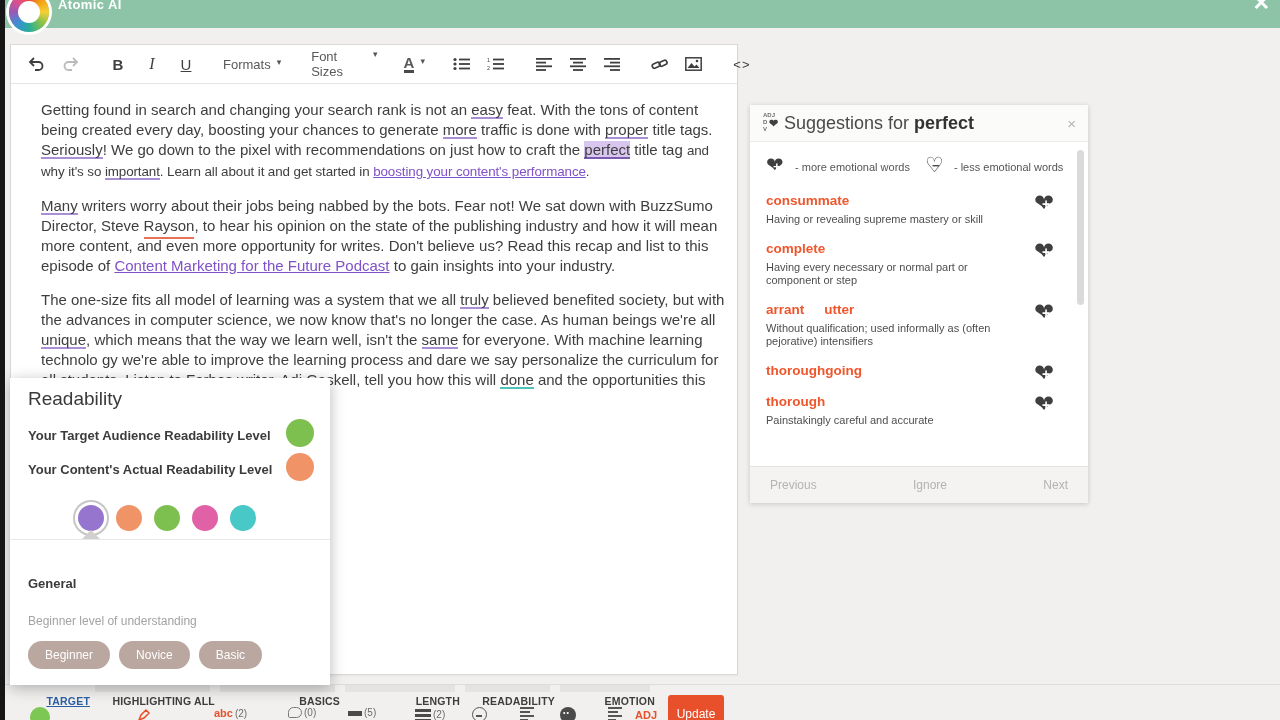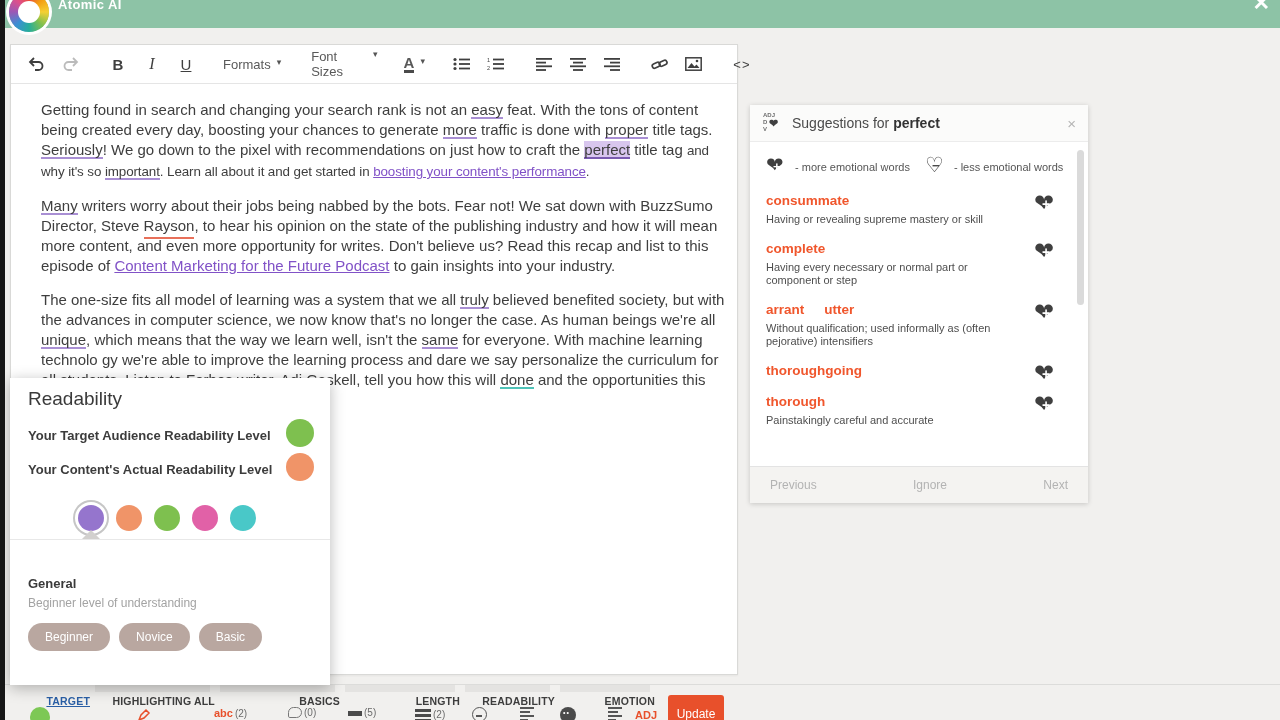--- a/index.html
+++ b/index.html
@@ -54,33 +54,33 @@
   .rp-title{position:absolute;left:18px;top:10px;font-size:19px;color:#3a3a3a;}
   .rp-row-label{position:absolute;left:18px;font-size:13px;font-weight:bold;color:#3c3c3c;}
   .rp-dot-big{position:absolute;right:16px;width:28px;height:28px;border-radius:50%;}
   .rp-scale{position:absolute;left:68px;top:127px;display:flex;gap:12px;}
   .scale-dot{width:26px;height:26px;border-radius:50%;cursor:pointer;}
   .scale-dot.selected{box-shadow:0 0 0 3px #fff,0 0 0 5px #c6c6c6;}
   .rp-caret{position:absolute;left:72px;top:152px;width:0;height:0;
     border-left:9px solid transparent;border-right:9px solid transparent;border-bottom:9px solid #d2d0ce;}
   .rp-general{position:absolute;left:0;right:0;top:161px;bottom:0;border-top:1px solid #e8e8e8;padding:36px 18px 0;box-sizing:border-box;}
   .rp-gen-title{font-size:13px;font-weight:bold;color:#3a3a3a;}
-  .rp-gen-sub{font-size:12px;color:#a3a3a3;margin-top:5px;}
+  .rp-gen-sub{font-size:12px;color:#a3a3a3;margin-top:23px;}
   .rp-pills{display:flex;gap:9px;margin-top:13px;}
   .pill{background:#b9a7a0;color:#fff;font-size:12px;padding:7px 17px;border-radius:17px;cursor:pointer;}
 
   
   .sug-panel{position:absolute;left:750px;top:105px;width:338px;height:398px;background:#fff;z-index:10;
     box-shadow:0 1px 5px rgba(0,0,0,.18);}
   .sug-header{position:absolute;top:0;left:0;right:0;height:37px;background:#fbfbfa;border-bottom:1px solid #ececec;
     display:flex;align-items:center;padding:0 12px;box-sizing:border-box;}
   .pos-icon{position:relative;width:22px;height:22px;color:#6e6e6e;font-size:6px;font-weight:bold;line-height:6px;}
   .pos-icon .l{position:absolute;left:1px;}
   .pos-icon .heart{position:absolute;left:7px;top:8px;font-size:11px;color:#3f3f3f;}
-  .sug-title{font-size:14px;color:#4a4a4a;margin-left:8px;}
+  .sug-title{font-size:18px;color:#4a4a4a;margin-left:0;}
   .sug-title b{color:#333;}
   .sug-close{margin-left:auto;color:#b5b5b5;font-size:15px;cursor:pointer;}
   .sug-body{position:absolute;top:38px;bottom:37px;left:0;right:0;overflow:hidden;background:#fff;}
   .legend{display:flex;align-items:center;margin:13px 0 0 16px;font-size:11px;color:#555;gap:5px;}
   .heart-plus{position:relative;display:inline-block;width:24px;height:22px;}
   .heart-plus .h{position:absolute;left:0;top:-3px;font-size:21px;color:#3f3f3f;}
   .heart-plus .p{position:absolute;left:7px;top:3px;color:#fff;font-size:13px;font-weight:bold;}
   .heart-minus{position:relative;display:inline-block;width:24px;height:22px;margin-left:10px;}
   .heart-minus .h{position:absolute;left:0;top:-3px;font-size:21px;color:#4a4a4a;}
   .heart-minus .m{position:absolute;left:7px;top:2px;color:#4a4a4a;font-size:13px;font-weight:bold;}

